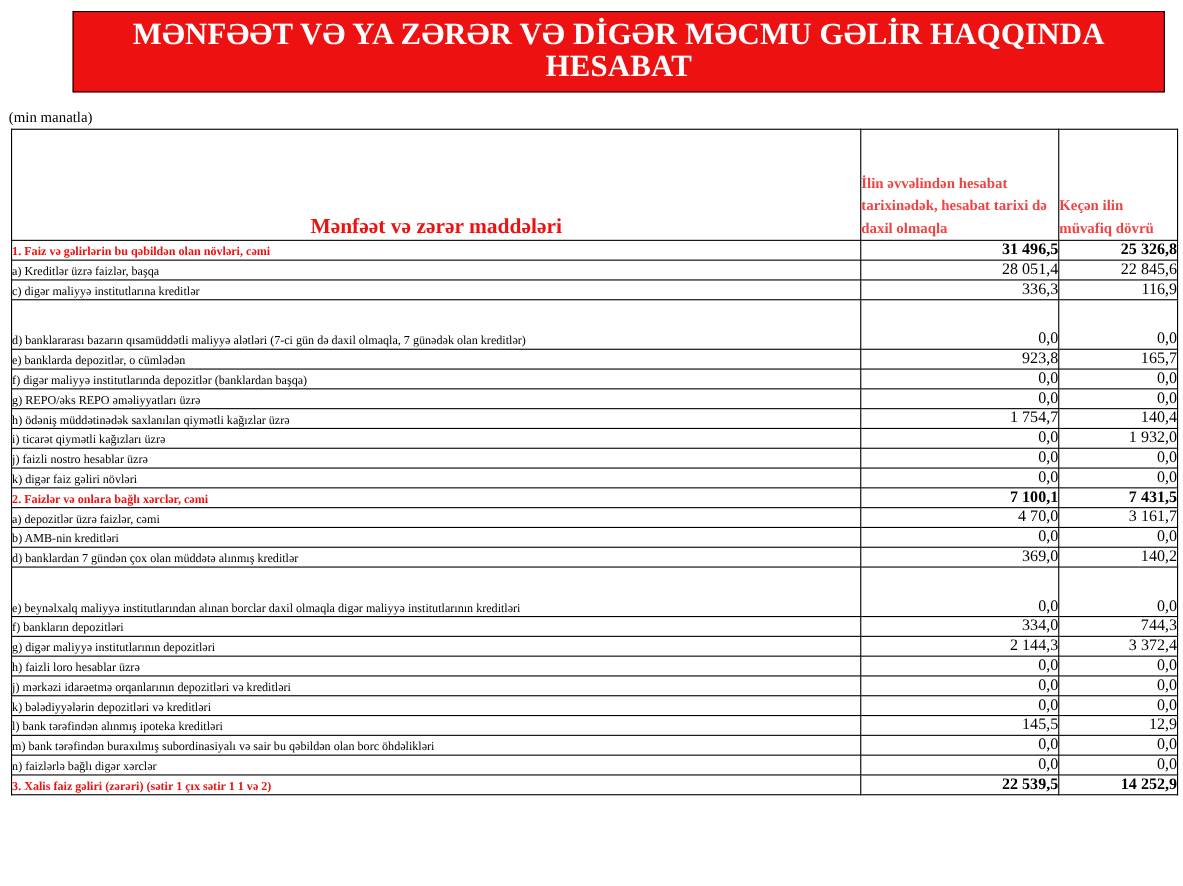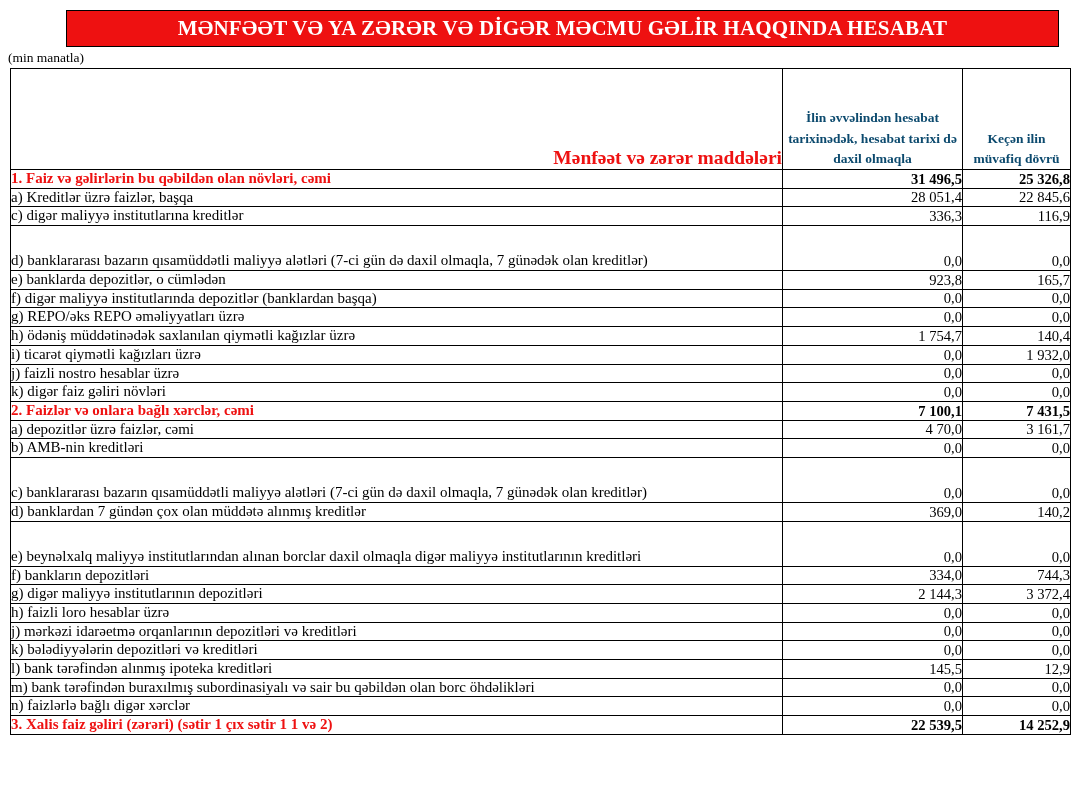--- a/index.html
+++ b/index.html
@@ -15,27 +15,27 @@
     overflow: hidden;
   }
   .page {
     position: relative;
     width: 1075px;
     height: 805px;
     box-sizing: border-box;
     padding: 6px 8px 0 8px;
   }
   .title-bar {
-    margin: 4px 8px 0 58px;
+    margin: 4px 8px 12px 58px;
     background: #ee1111;
     border: 1px solid #000000;
     color: #ffffff;
     text-align: center;
     font-weight: bold;
-    font-size: 21px;
+    font-size: 28px;
     letter-spacing: 0.2px;
     padding: 6px 4px 7px 4px;
     line-height: 1.05;
   }
   .unit-line {
     font-size: 13.5px;
     padding: 3px 92px 2px 0;
   }
   table.report {
     border-collapse: collapse;
@@ -46,40 +46,40 @@
   table.report td, table.report th {
     border: 1px solid #000000;
     vertical-align: bottom;
     padding: 0;
   }
   col.c-name { width: 772px; }
   col.c-v1 { width: 180px; }
   col.c-v2 { width: 108px; }
 
   .head-name {
-    text-align: right;
+    text-align: center;
     vertical-align: middle;
     color: #ee1111;
     font-weight: bold;
     font-size: 19.5px;
     height: 100px;
     padding: 0 6px;
     margin-left: 30px;
   }
   .head-val {
-    text-align: center;
+    text-align: left;
     vertical-align: middle;
-    color: #0c4a6e;
+    color: #ef4444;
     font-weight: bold;
     font-size: 13.5px;
     line-height: 1.5;
     padding: 0 6px;
   }
   .row-name {
-    font-size: 15px;
+    font-size: 11px;
     padding: 1px 2px 1px 4px;
     line-height: 1.18;
     vertical-align: bottom;
     margin-left: 44px;
   }
   .row-val {
     font-size: 14.6px;
     text-align: right;
     padding: 1px 4px 1px 2px;
     vertical-align: bottom;
@@ -186,25 +186,20 @@
           <td class="row-name indent">a) depozitlər üzrə faizlər, cəmi</td>
           <td class="row-val">4 70,0</td>
           <td class="row-val">3 161,7</td>
         </tr>
         <tr>
           <td class="row-name indent">b) AMB-nin kreditləri</td>
           <td class="row-val">0,0</td>
           <td class="row-val">0,0</td>
         </tr>
         <tr>
-          <td class="row-name indent tall">c) banklararası bazarın qısamüddətli maliyyə alətləri (7-ci gün də daxil olmaqla, 7 günədək olan kreditlər)</td>
-          <td class="row-val">0,0</td>
-          <td class="row-val">0,0</td>
-        </tr>
-        <tr>
           <td class="row-name indent">d) banklardan 7 gündən çox olan müddətə alınmış kreditlər</td>
           <td class="row-val">369,0</td>
           <td class="row-val">140,2</td>
         </tr>
         <tr>
           <td class="row-name indent tall">e) beynəlxalq maliyyə institutlarından alınan borclar daxil olmaqla digər maliyyə institutlarının kreditləri</td>
           <td class="row-val">0,0</td>
           <td class="row-val">0,0</td>
         </tr>
         <tr>

